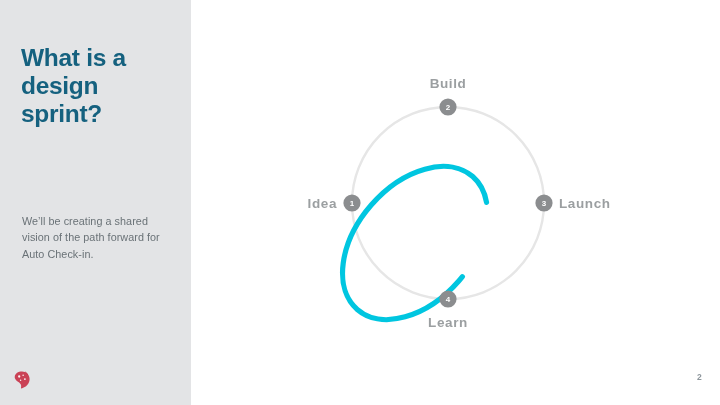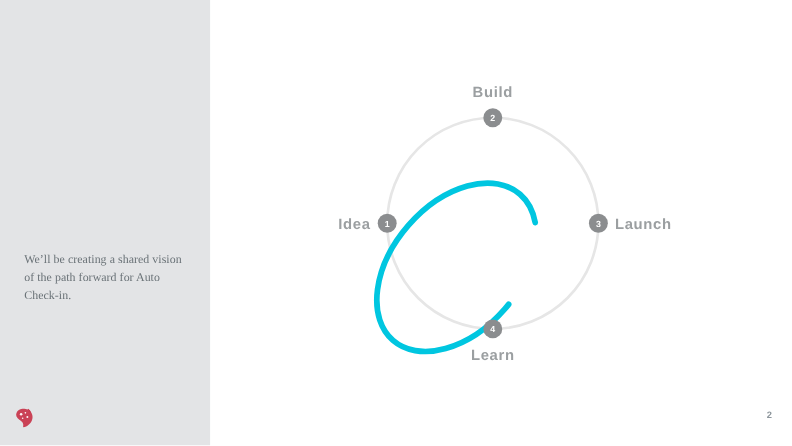--- a/index.html
+++ b/index.html
@@ -49,21 +49,21 @@
     position: absolute;
     left: 22px;
     width: 152px;
     color: #6a7277;
     font-size: 10.8px;
     line-height: 1.52;
     font-weight: normal;
     letter-spacing: 0.05px;
   }
   #body-para-1 { top: 142px; }
-  #body-para-2 { top: 228px; font-family: Liberation Serif, serif; }
+  #body-para-2 { top: 213px; }
 
   
   #logo {
     position: absolute;
     left: 12px;
     top: 370px;
     width: 20px;
     height: 20px;
   }
 
@@ -110,20 +110,23 @@
     fill: #8b8d8f;
   }
 </style>
 </head>
 <body>
 
 <div id="slide">
 
   <div id="sidebar">
 
+    <div id="slide-title">What is a
+design
+sprint?</div>
 
 
     <div class="body-para" id="body-para-2">We’ll be creating a shared vision of the path forward for Auto Check-in.</div>
 
     <div id="logo">
       <svg viewBox="0 0 20 20" width="20" height="20">
         <g fill="#c8344a">
           <path d="M10 1.6c4.2 0 7.6 3.3 7.6 7.5 0 4.5-3.6 8.4-8 9.3-0.4 0.1-0.7-0.2-0.6-0.6
                    0.3-1.3 0.2-2.6-0.5-3.7C7.1 11.9 4 11.2 3 8.6 2.2 6.6 3 4.3 4.8 2.9 6.3 1.9 8.1 1.6 10 1.6z" opacity="0.92"></path>
           <circle cx="7.2" cy="6.5" r="1.15" fill="#ffffff" opacity="0.95"></circle>

